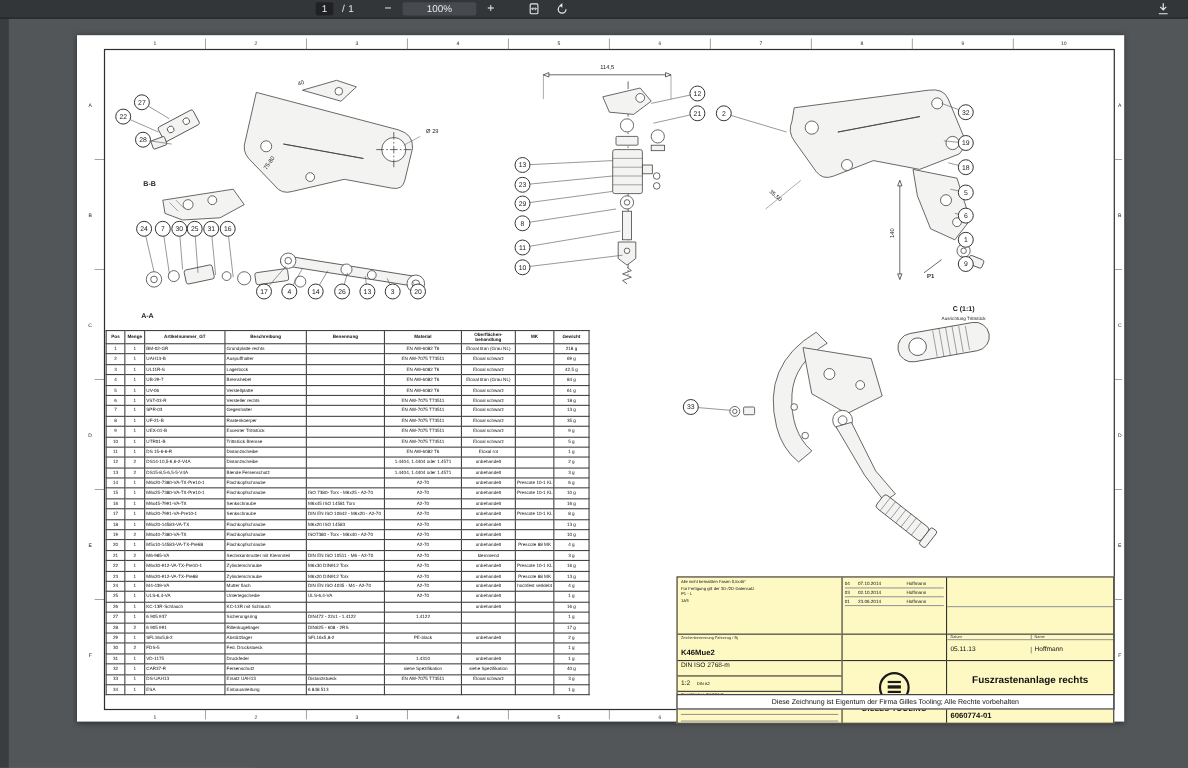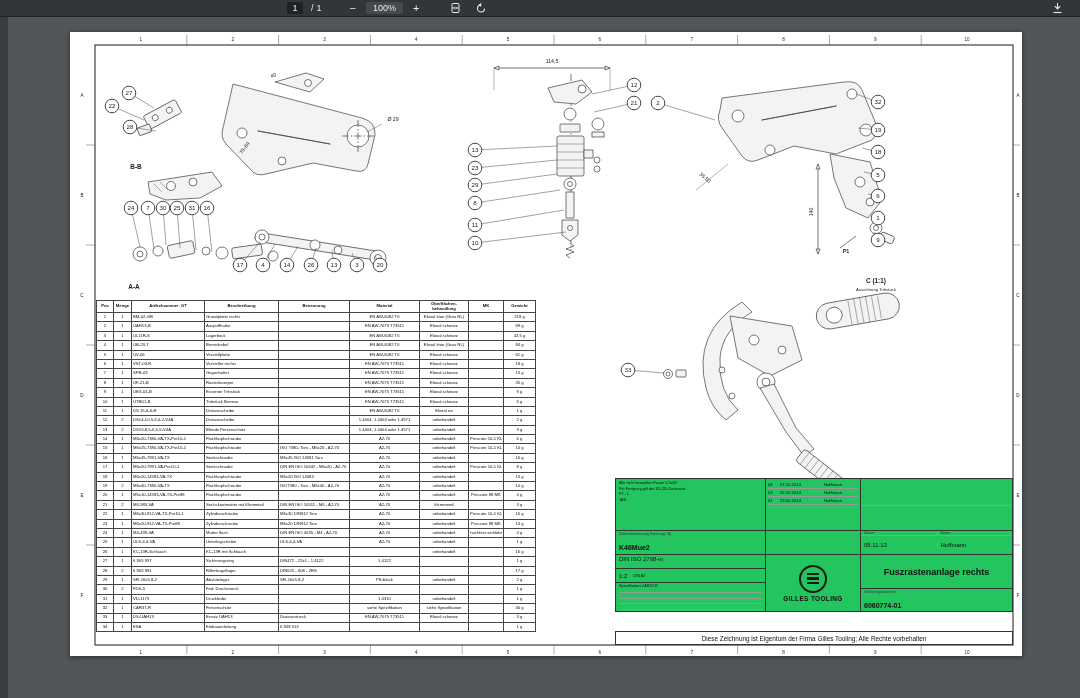--- a/index.html
+++ b/index.html
@@ -3,21 +3,21 @@
 <meta charset="utf-8">
 <style>
   html,body{margin:0;padding:0}
   body{width:1080px;height:698px;overflow:hidden;background:#525659;font-family:"Liberation Sans",sans-serif}
   
   .toolbar{position:absolute;top:0;left:0;width:1080px;height:16px;background:#323639;border-bottom:1px solid rgba(0,0,0,.35);z-index:5}
   .tb-center{position:absolute;left:287px;top:0;height:16px;display:flex;align-items:center;gap:8px}
   .page-box{background:#202124;color:#e8eaed;font-size:9px;min-width:8px;text-align:center;padding:0 4px;height:12px;line-height:12px;border-radius:2px}
   .tb-text{color:#e8eaed;font-size:9px;display:flex;gap:3px}
   .tb-btn{background:none;border:none;color:#e8eaed;font-size:11px;line-height:12px;padding:0 2px;cursor:pointer}
-  .zoom-pill{background:#46494d;color:#e8eaed;font-size:9px;padding:1px 7px;border-radius:2px}
+  .zoom-pill{background:#46494d;color:#e8eaed;font-size:9px;padding:1px 22px;border-radius:2px}
   .gap-l{margin-left:18px}
   .tb-icon-btn{background:none;border:none;padding:0 3px;cursor:pointer;display:flex;align-items:center}
   .tb-right{position:absolute;right:14px;top:2px}
   
   .canvas{position:absolute;top:16px;left:0;right:0;bottom:0;background:#525659;overflow:hidden}
   .left-strip{position:absolute;left:0;top:0;width:8px;bottom:0;background:#3a3d40}
   .page{position:absolute;left:70px;top:16px;width:952px;height:624px;background:#ffffff;box-shadow:0 1px 5px rgba(0,0,0,.5)}
   
   .drawing{position:absolute;left:0;top:0;width:952px;height:624px}
   .drawing text{font-family:"Liberation Sans",sans-serif;fill:#1c1c1c}
@@ -42,21 +42,21 @@
   .ltext.section{font-size:6.4px;font-weight:bold}
   .ltext.small{font-size:4.2px}
   .ltext.p{font-size:5.4px;font-weight:bold}
   
   .bom{position:absolute;left:26px;top:268px;width:439px}
   .bom table{border-collapse:collapse;width:100%;table-layout:fixed;color:#111}
   .bom th,.bom td{border:.5px solid #444;padding:0 1px;height:8.4px;overflow:hidden;white-space:nowrap;text-align:center;font-size:4.2px;line-height:1.05;font-weight:normal}
   .bom th{height:11px;font-weight:bold;white-space:normal;background:#fff}
   .bom td.l{text-align:left}
   
-  .titleblock{position:absolute;left:545px;top:446px;width:398px;height:134px;border:1px solid #333;display:flex;color:#111;background:#22c55e;box-sizing:border-box}
+  .titleblock{position:absolute;left:545px;top:492px;width:398px;height:134px;border:1px solid #333;display:flex;color:#111;background:#fef9c3;box-sizing:border-box}
   .tb-col{display:flex;flex-direction:column;box-sizing:border-box}
   .tb-col.c-left{width:150px;border-right:1px solid #333}
   .tb-col.c-mid{width:95px;border-right:1px solid #333}
   .tb-col.c-right{flex:1}
   .cell{box-sizing:border-box;border-bottom:1px solid #333;position:relative;overflow:hidden}
   .cell:last-child{border-bottom:none}
   .notes{height:52px;font-size:3.8px;line-height:1.5;padding:2px 3px}
   .proj{height:24px;padding:1px 3px}
   .lab{font-size:3.5px;color:#333;display:block}
   .val-md{font-size:7px;font-weight:bold}

